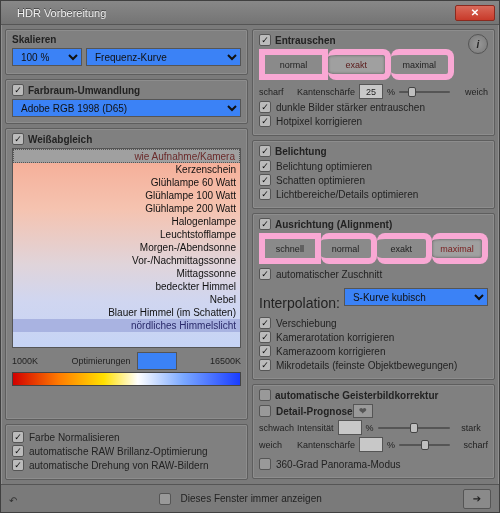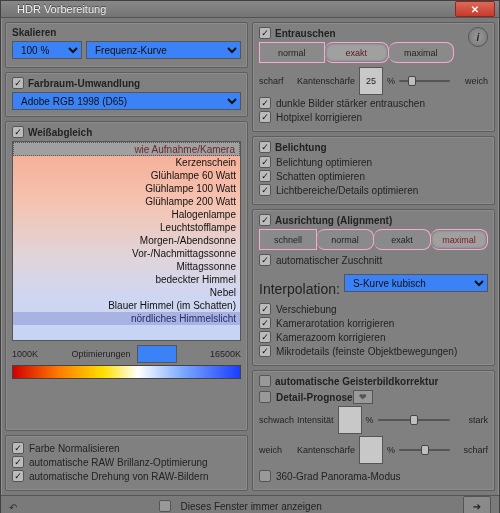--- a/index.html
+++ b/index.html
@@ -15,40 +15,40 @@
   .panel-h { display: flex; align-items: center; gap: 4px; margin-bottom: 3px; }
   .panel-h .lbl { color: #222; font-weight: bold; font-size: 10px; }
   .chk { width: 12px; height: 12px; border: 1px solid #555; background: #bbb; display:inline-flex; align-items:center; justify-content:center; font-size:9px; color:#222; border-radius:2px; }
   .chk.on::after { content: "✓"; font-size:9px; color:#111; }
   .chk.off { background:#999; }
   .row { display: flex; align-items: center; gap: 4px; margin: 2px 0; }
   select, input[type=text] { height: 18px; border: 1px solid #555; background: #3b82f6; padding: 0 4px; font-size:10px; color:#111; }
   .sel-full { width: 100%; }
   .sel-70 { width: 70px; }
   .btn-group { display:flex; gap:0; margin: 2px 0 4px 0; }
-  .seg { flex:1; height:21px; display:flex; align-items:center; justify-content:center; background:#8a8a8a; border:1px solid #f9a8d4; color:#222; font-size:9px; }
+  .seg { flex:1; height:31px; display:flex; align-items:center; justify-content:center; background:#8a8a8a; border:6px solid #f9a8d4; color:#222; font-size:9px; }
   .seg + .seg { border-left: none; border-radius: 8px; }
   .seg.active { background:#a0a0a0; box-shadow: inset 0 0 3px #555; color:#5a1a1a; }
   .seg.red { color:#7a2020; }
   .wb-list { height: 200px; width:100%; background:#c8c8c8; border:1px solid #555; overflow:hidden; font-size:10px; color:#111; position:relative;text-align:right; }
   .wb-bg { position:absolute; inset:14px 0 0 0; background: linear-gradient(#f5b09a, #f5c3b0 25%, #e0d4da 55%, #d0d6f0 75%, #c6d4f5); }
   .wb-items { position:relative; }
   .wb-item { height:13px; line-height:13px; padding:0 4px; }
   .wb-item.sel-top { background:#a0a0a0; color:#6a2a2a; border:1px dotted #555; height:14px; }
   .wb-item.sel-bottom { background: rgba(160,170,220,0.8); color:#2a2a6a; }
   .temp-row { display:flex; align-items:center; gap:6px; margin-top:4px; }
   .temp-row .k { color:#222; font-size:9px; }
   .temp-input { width:40px; height:14px; background:#c8c8c8; border:1px solid #555; }
   .temp-bar { margin-top:2px; height:14px; width:100%; background: linear-gradient(to right, #d10000, #ff7a00, #ffe000 40%, #ffffff 55%, #7aa8ff 75%, #1a3dff); border:1px solid #444; }
   .slider-row { display:flex; align-items:center; gap:4px; margin:2px 0; font-size:9px; color:#222; }
   .slider-row .endlbl { width:34px; font-size:9px; }
   .slider-row .midlbl { font-size:9px; }
   .track { flex:1; height:2px; background:#555; position:relative; border-radius:1px; }
   .thumb { position:absolute; top:-4px; width:8px; height:10px; background:#bfbfbf; border:1px solid #444; border-radius:2px; transform:translateX(-50%); }
-  .valbox { width:24px; height:28px; background:#c8c8c8; border:1px solid #555; display:flex; align-items:center; justify-content:center; font-size:9px; }
+  .valbox { width:24px; height:15px; background:#c8c8c8; border:1px solid #555; display:flex; align-items:center; justify-content:center; font-size:9px; }
   .chk-row { display:flex; align-items:center; gap:5px; margin:2px 0; }
   .chk-row .lbl { color:#222; font-size:10px; }
   .footer { height:28px; display:flex; align-items:center; padding:0 8px; gap:10px; border-top:1px solid #555; background:#7a7a7a; }
   .footer .spacer { flex:1; }
   .icon-btn { width:28px; height:20px; border:1px solid #555; background:#8a8a8a; display:flex; align-items:center; justify-content:center; border-radius:2px; color:#222; }
   .undo-btn { border:none; background:none; font-size:16px; color:#333; }
   .help-btn { position:absolute; right:6px; top:4px; width:20px; height:20px; border:1px solid #555; border-radius:50%; background:radial-gradient(#999,#777); color:#222; display:flex;align-items:center;justify-content:center; font-style:italic; font-weight:bold; font-size:12px; }
   .interp-row { display:flex; align-items:center; gap:4px; margin:3px 0; }
   .interp-row .lbl { color:#222; font-size:14px;margin-top:12px; }
   .dp-row { display:flex; align-items:center; margin:2px 0;font-weight:bold; }
@@ -246,21 +246,21 @@
             </div>
         </div>
         <div class="slider-row">
           <span class="endlbl">schwach</span>
           <span class="midlbl">Intensität</span>
           <span class="valbox"></span>
           <span class="midlbl">%</span>
           <div class="track">
               <div class="thumb" style="left:50%"></div>
             </div>
-          <span class="endlbl" style="text-align:right">stark</span>
+          <span class="endlbl" style="text-align:center">stark</span>
         </div>
         <div class="slider-row">
           <span class="endlbl">weich</span>
           <span class="midlbl">Kantenschärfe</span>
           <span class="valbox"></span>
           <span class="midlbl">%</span>
           <div class="track">
               <div class="thumb" style="left:50%"></div>
             </div>
           <span class="endlbl" style="text-align:right">scharf</span>

